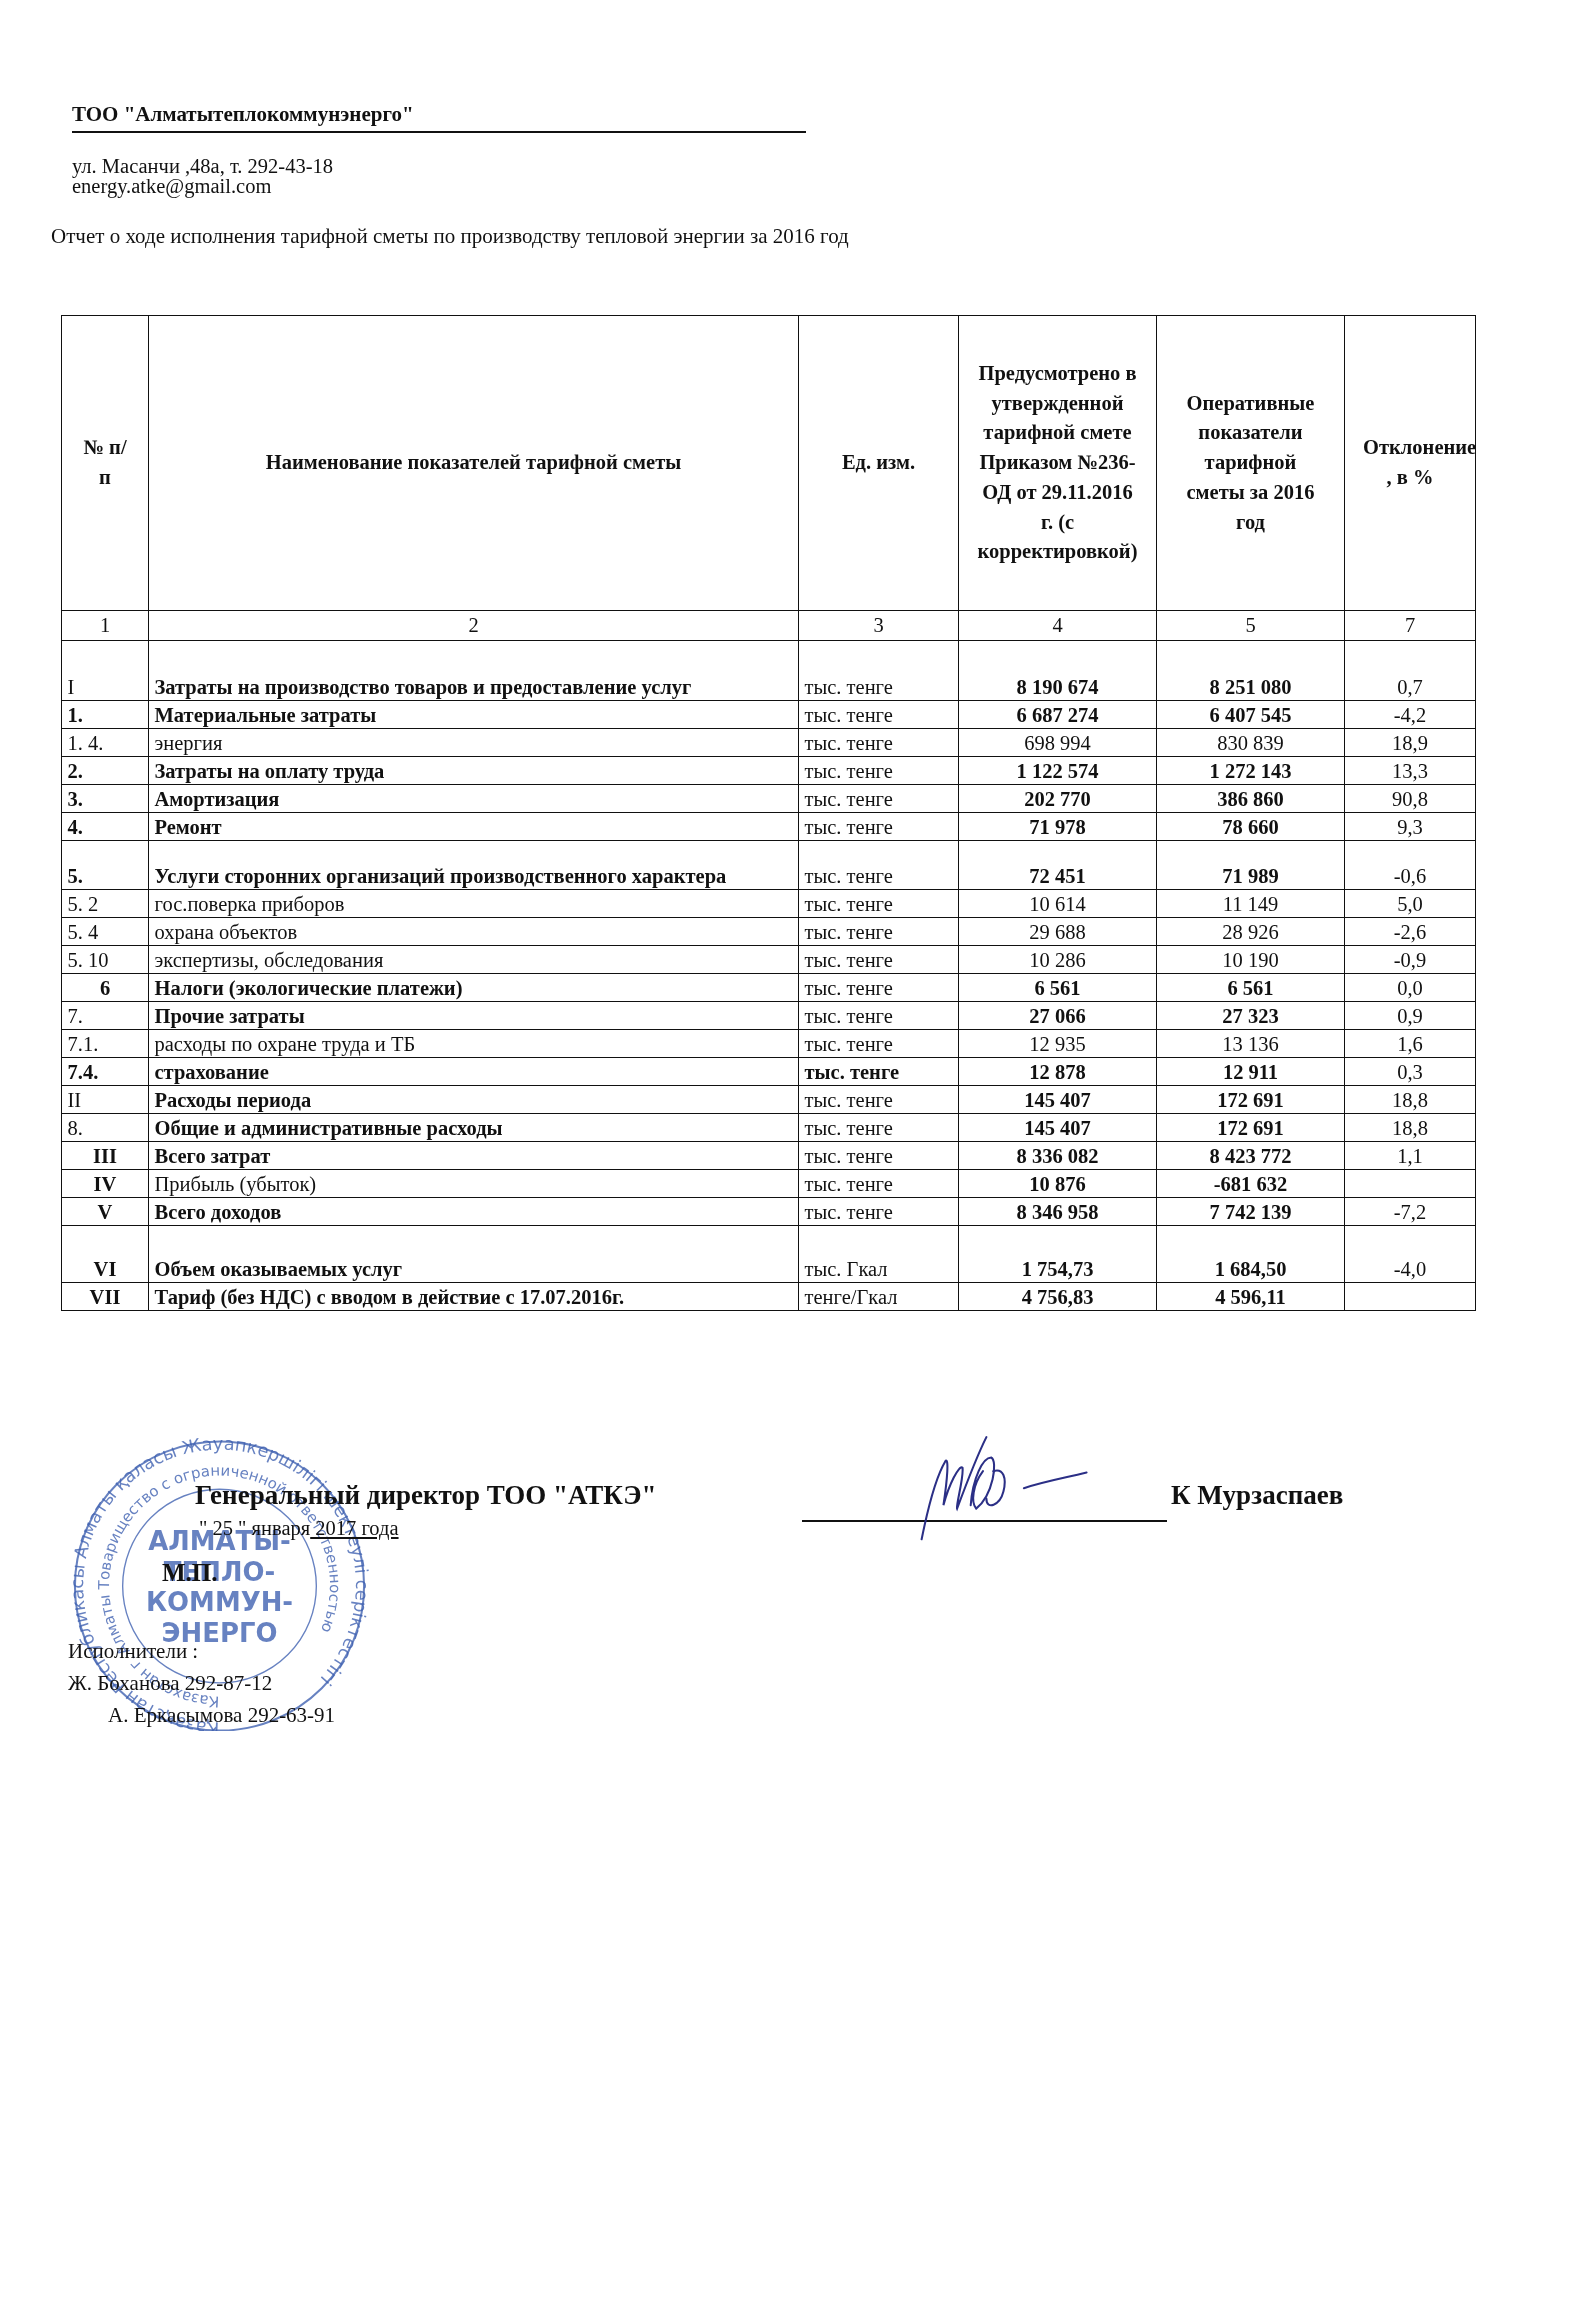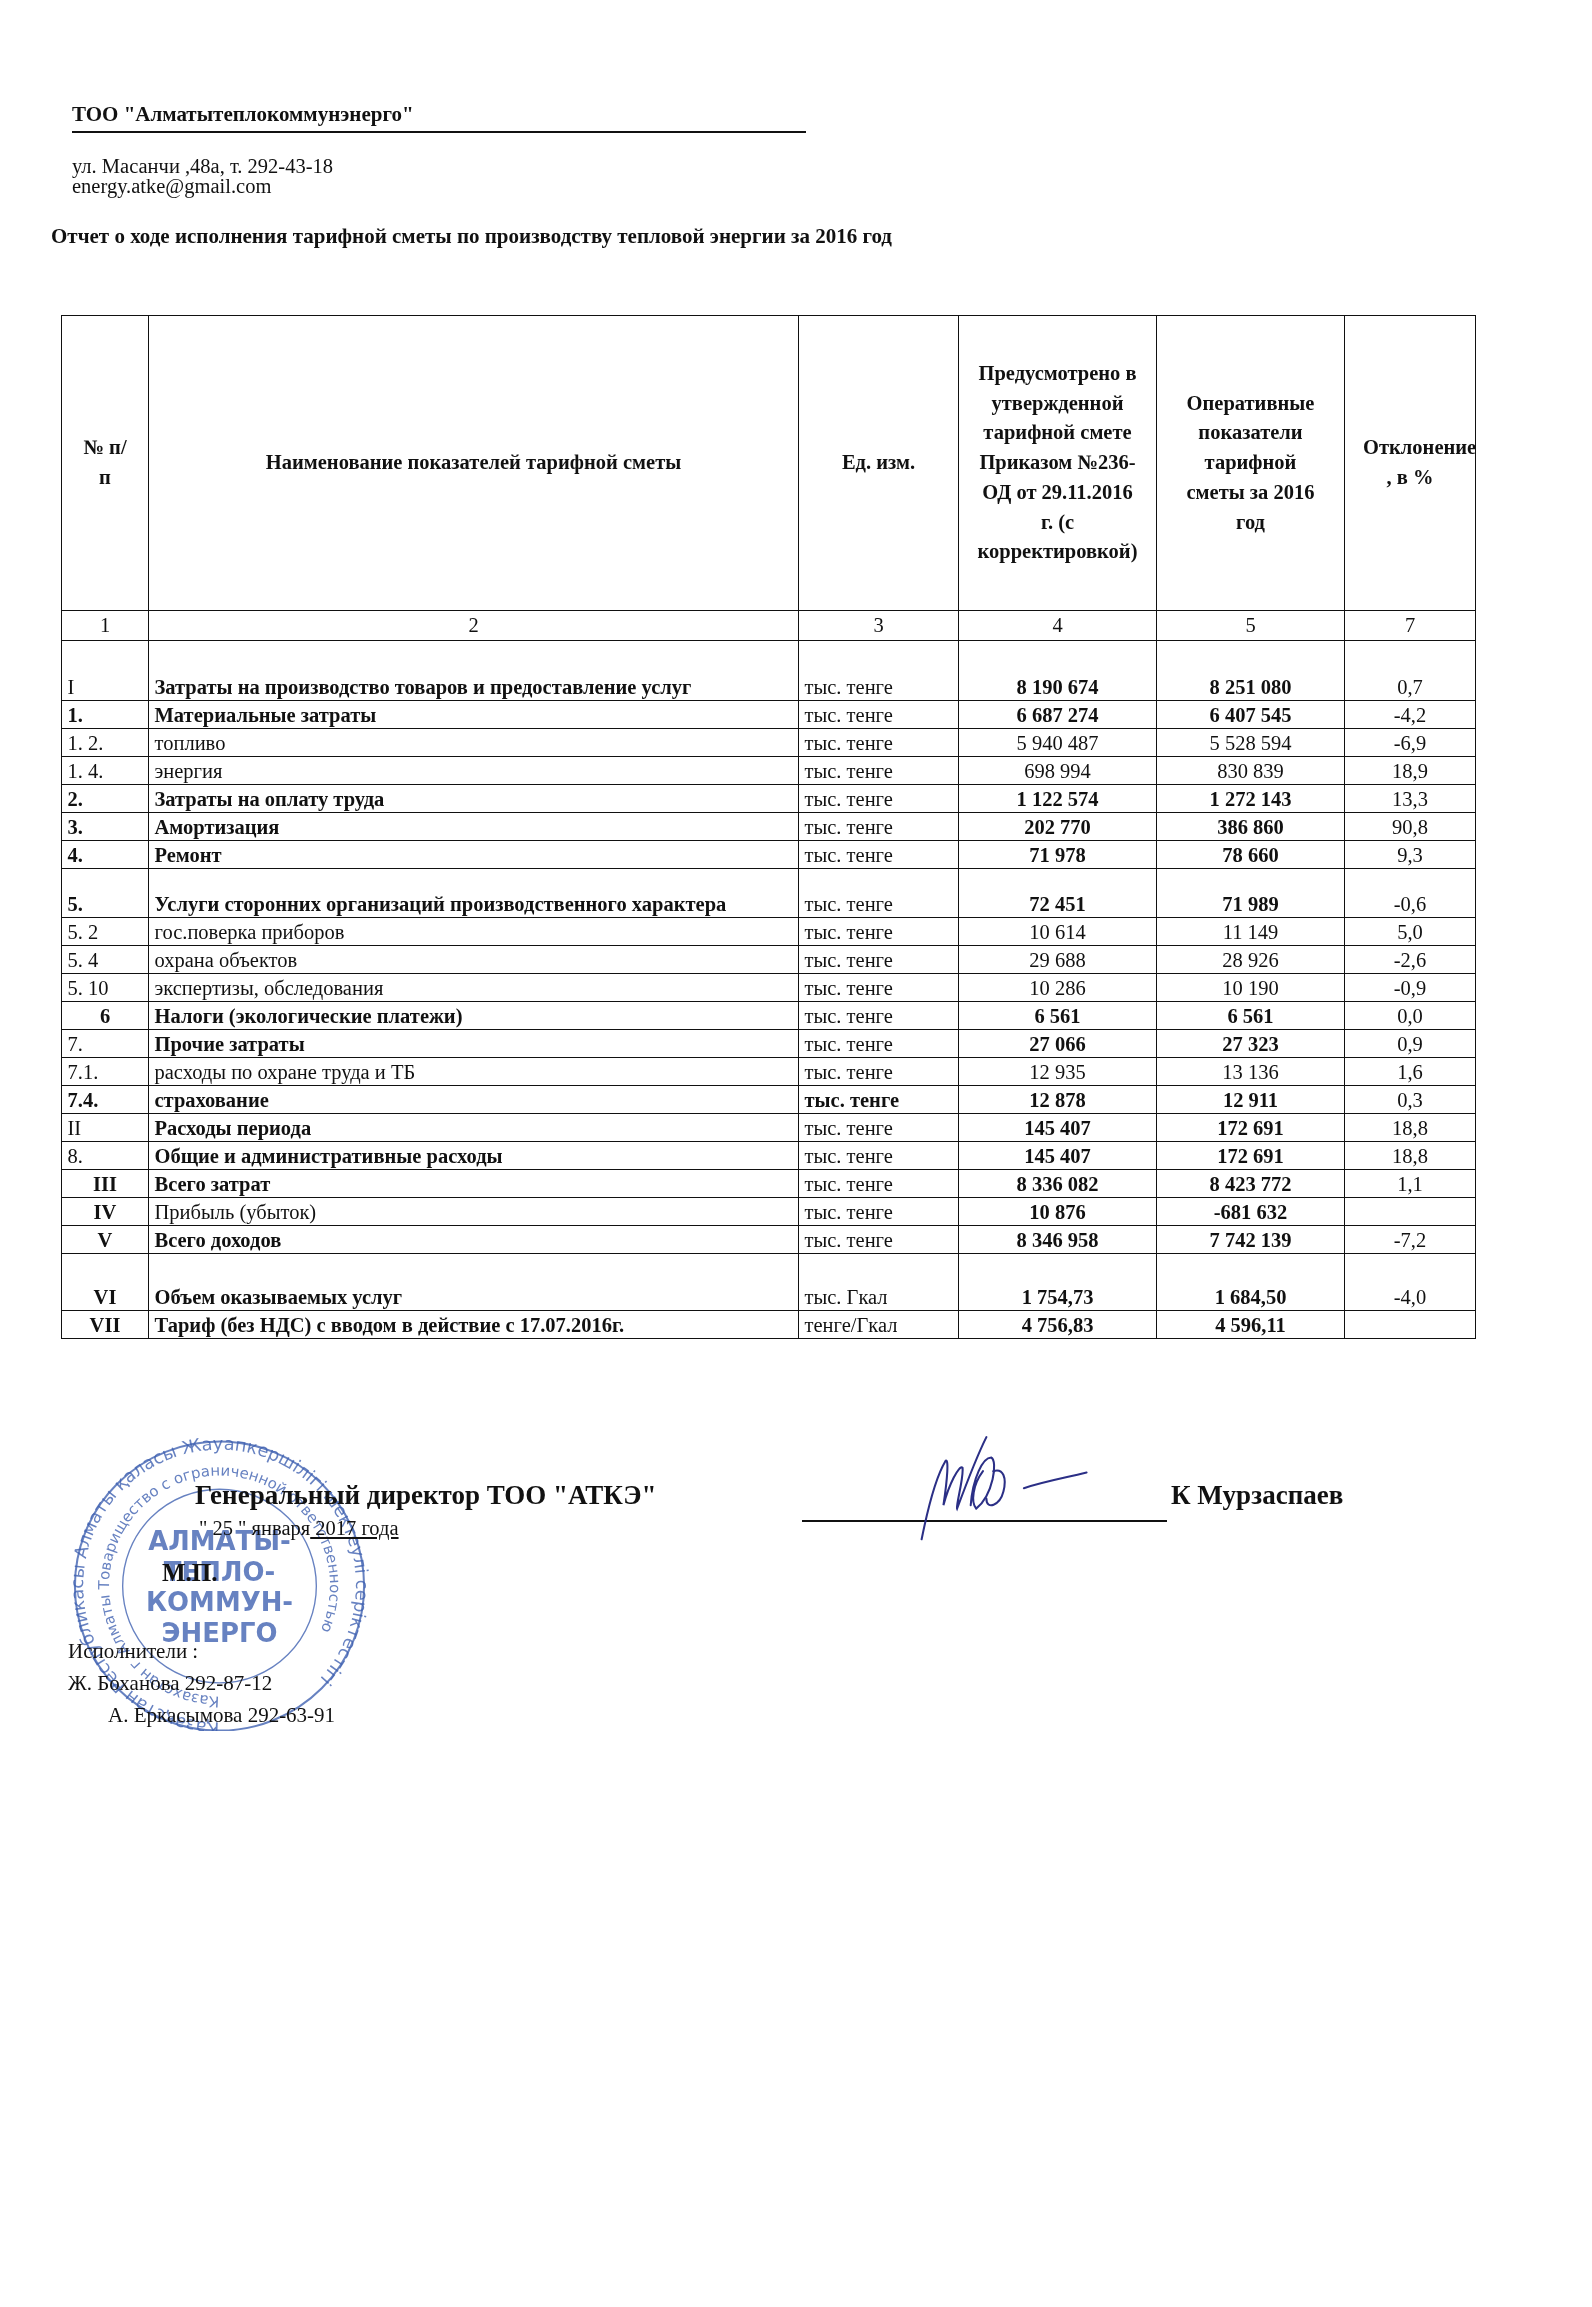--- a/index.html
+++ b/index.html
@@ -7,21 +7,21 @@
       width: 1592px; height: 2307px; position: relative; overflow: hidden;
       font-family: "Liberation Serif", "DejaVu Serif", serif; color: #111;
     }
     .hdr { position: absolute; left: 72px; }
     .company {
       top: 102px; font-size: 21px; font-weight: bold;
       width: 734px; border-bottom: 2.7px solid #111; padding-bottom: 4.1px;
     }
     .address { top: 143px; font-size: 20.5px; margin-top: 12px; }
     .email { top: 175px; font-size: 20.5px; }
-    .report-title { top: 224px; font-size: 21px; font-weight: bold; left: 51px; }
+    .report-title { top: 224px; font-size: 21px; font-weight: normal; left: 51px; }
 
     table.est {
       position: absolute; left: 61px; top: 315px;
       width: 1415px; border-collapse: collapse; table-layout: fixed;
       font-size: 20.5px;
     }
     table.est td, table.est th {
       border: 1.7px solid #111; padding: 0 5.5px; line-height: 1.15;
       vertical-align: bottom;
     }
@@ -104,28 +104,20 @@
       </tr>
       <tr>
         <td class="num b">1.</td>
         <td class="name b">Материальные затраты</td>
         <td class="unit">тыс. тенге</td>
         <td class="val b">6 687 274</td>
         <td class="val b">6 407 545</td>
         <td class="pct">-4,2</td>
       </tr>
       <tr>
-        <td class="num">1. 2.</td>
-        <td class="name">топливо</td>
-        <td class="unit">тыс. тенге</td>
-        <td class="val">5 940 487</td>
-        <td class="val">5 528 594</td>
-        <td class="pct">-6,9</td>
-      </tr>
-      <tr>
         <td class="num">1. 4.</td>
         <td class="name">энергия</td>
         <td class="unit">тыс. тенге</td>
         <td class="val">698 994</td>
         <td class="val">830 839</td>
         <td class="pct">18,9</td>
       </tr>
       <tr>
         <td class="num b">2.</td>
         <td class="name b">Затраты на оплату труда</td>

